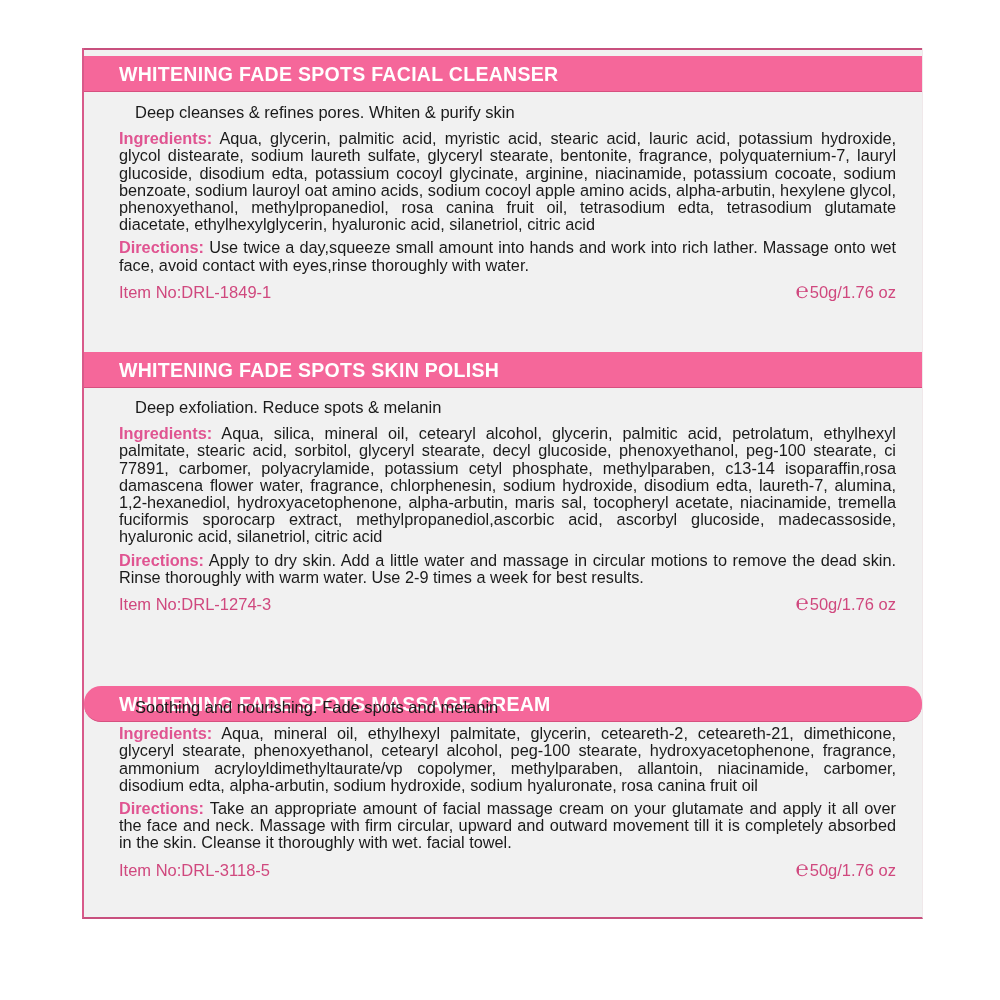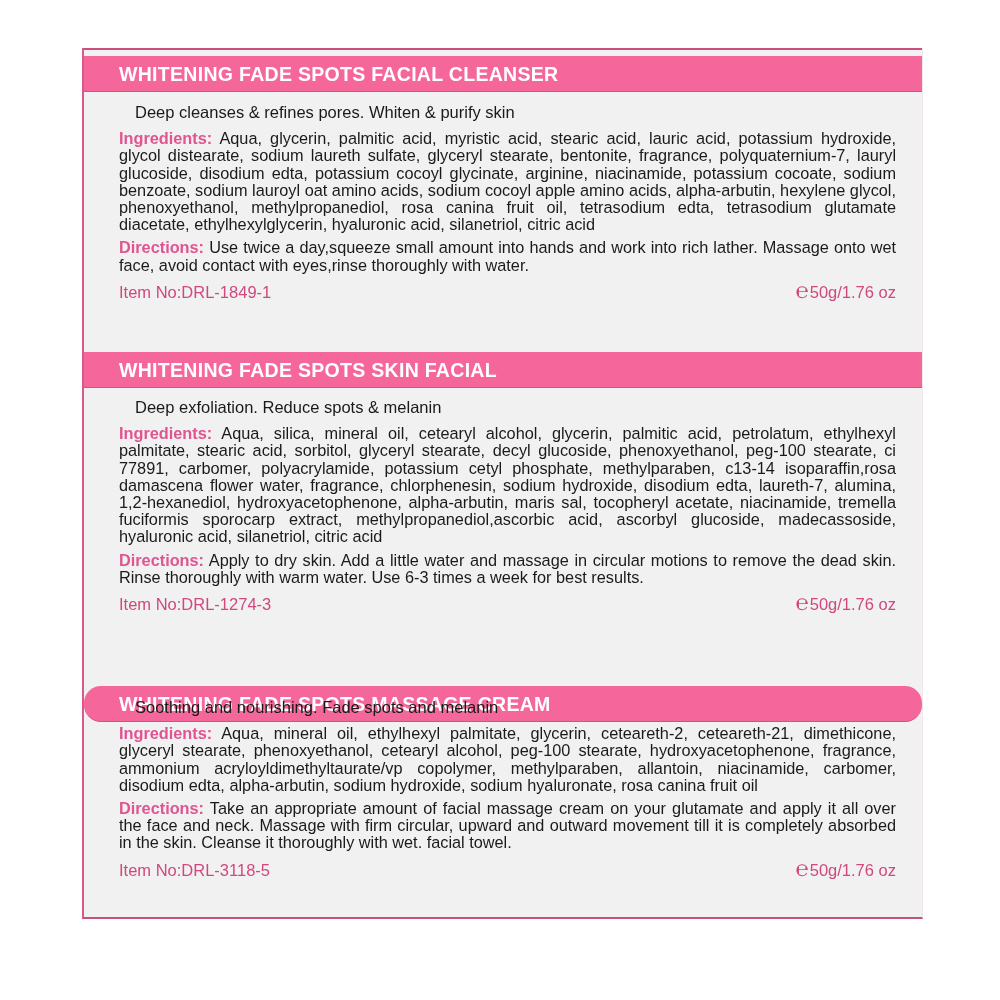--- a/index.html
+++ b/index.html
@@ -55,25 +55,25 @@
     <p class="para"><span class="kw">Directions:</span> <span>Use twice a day,squeeze small amount into hands and work into rich lather. Massage onto wet face, avoid contact with eyes,rinse thoroughly with water.</span></p>
     <div class="footer-row">
       <span>Item No:DRL-1849-1</span>
       <span class="net-weight">
           <span class="e-mark">℮</span>
           <span>50g/1.76 oz</span>
         </span>
     </div>
   </div>
 
-  <div class="section-header" style="top:304px;">WHITENING FADE SPOTS SKIN FACIAL</div>
+  <div class="section-header" style="top:304px;">WHITENING FADE SPOTS SKIN POLISH</div>
   <div class="section-body" style="top:351px;">
     <p class="tagline">Deep exfoliation. Reduce spots &amp; melanin</p>
     <p class="para"><span class="kw">Ingredients:</span> <span>Aqua, silica, mineral oil, cetearyl alcohol, glycerin, palmitic acid, petrolatum, ethylhexyl palmitate, stearic acid, sorbitol, glyceryl stearate, decyl glucoside, phenoxyethanol, peg-100 stearate, ci 77891, carbomer, polyacrylamide, potassium cetyl phosphate, methylparaben, c13-14 isoparaffin,rosa damascena flower water, fragrance, chlorphenesin, sodium hydroxide, disodium edta, laureth-7, alumina, 1,2-hexanediol, hydroxyacetophenone, alpha-arbutin, maris sal, tocopheryl acetate, niacinamide, tremella fuciformis sporocarp extract, methylpropanediol,ascorbic acid, ascorbyl glucoside, madecassoside, hyaluronic acid, silanetriol, citric acid</span></p>
-    <p class="para"><span class="kw">Directions:</span> <span>Apply to dry skin. Add a little water and massage in circular motions to remove the dead skin. Rinse thoroughly with warm water. Use 6-3 times a week for best results.</span></p>
+    <p class="para"><span class="kw">Directions:</span> <span>Apply to dry skin. Add a little water and massage in circular motions to remove the dead skin. Rinse thoroughly with warm water. Use 2-9 times a week for best results.</span></p>
     <div class="footer-row">
       <span>Item No:DRL-1274-3</span>
       <span class="net-weight">
           <span class="e-mark">℮</span>
           <span>50g/1.76 oz</span>
         </span>
     </div>
   </div>
 
   <div class="section-header" style="top:638px;border-radius:17px;">WHITENING FADE SPOTS MASSAGE CREAM</div>

